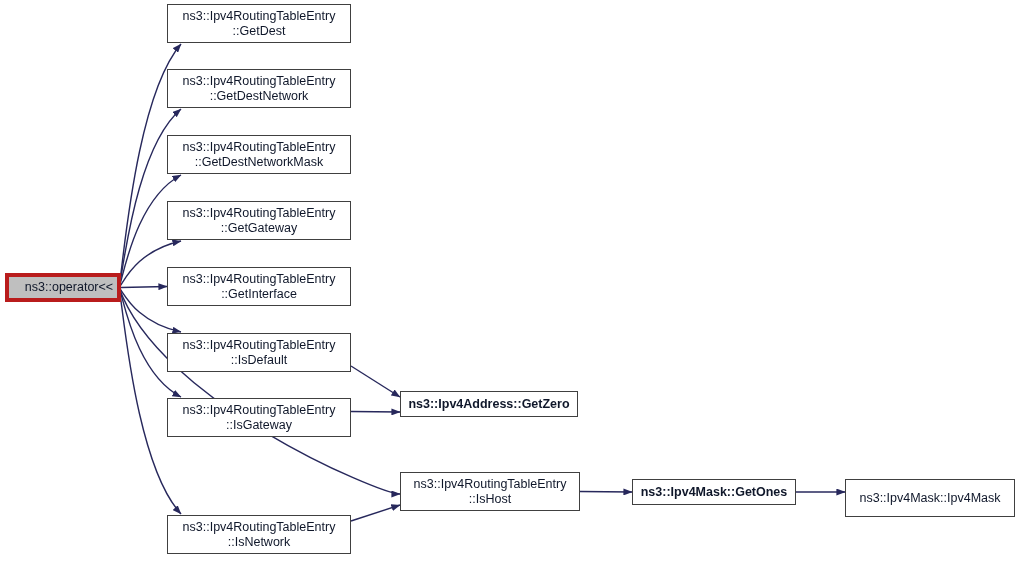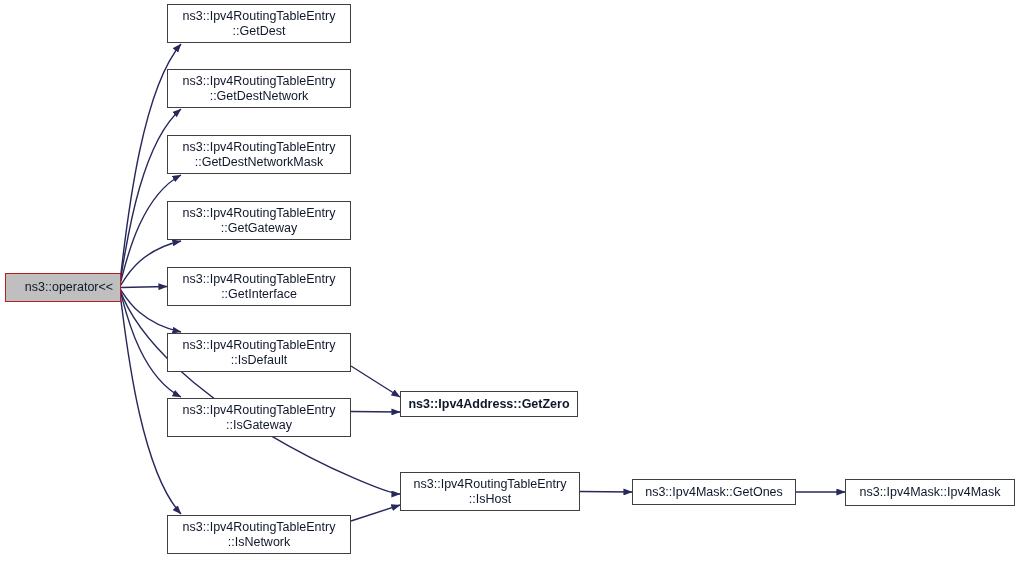--- a/index.html
+++ b/index.html
@@ -34,21 +34,21 @@
     text-align: center;
     color: #0f172a;
     font-size: 12.5px;
     line-height: 15px;
     letter-spacing: 0px;
     white-space: pre-line;
     z-index: 2;
   }
   .node.root {
     background: #bfbfbf;
-    border: 1px solid #b91c1c;
+    border: 4px solid #b91c1c;
     padding-left: 12px;
   }
   .node-label {
     display: block;
     padding: 0 3px;
   }
 </style>
 </head>
 <body>
 
@@ -92,17 +92,17 @@
 ::GetInterface</span></div>
       <div class="node" style="left: 167px; top: 333px; width: 184px; height: 39px;"><span class="node-label">ns3::Ipv4RoutingTableEntry
 ::IsDefault</span></div>
       <div class="node" style="left: 167px; top: 398px; width: 184px; height: 39px;"><span class="node-label">ns3::Ipv4RoutingTableEntry
 ::IsGateway</span></div>
       <div class="node" style="left: 167px; top: 515px; width: 184px; height: 39px;"><span class="node-label">ns3::Ipv4RoutingTableEntry
 ::IsNetwork</span></div>
       <div class="node" style="left: 400px; top: 391px; width: 178px; height: 26px; font-weight: bold;"><span class="node-label">ns3::Ipv4Address::GetZero</span></div>
       <div class="node" style="left: 400px; top: 472px; width: 180px; height: 39px;"><span class="node-label">ns3::Ipv4RoutingTableEntry
 ::IsHost</span></div>
-      <div class="node" style="left: 632px; top: 479px; width: 164px; height: 26px;"><span class="node-label">ns3::Ipv4Mask::GetOnes</span></div>
-      <div class="node" style="left: 845px; top: 479px; width: 170px; height: 27px;"><span class="node-label">ns3::Ipv4Mask::Ipv4Mask</span></div>
+      <div class="node" style="left: 632px; top: 479px; width: 164px; height: 26px; font-weight: bold;"><span class="node-label">ns3::Ipv4Mask::GetOnes</span></div>
+      <div class="node" style="left: 845px; top: 479px; width: 170px; height: 38px;"><span class="node-label">ns3::Ipv4Mask::Ipv4Mask</span></div>
     </div>
 
 </div>
 
 </body></html>

